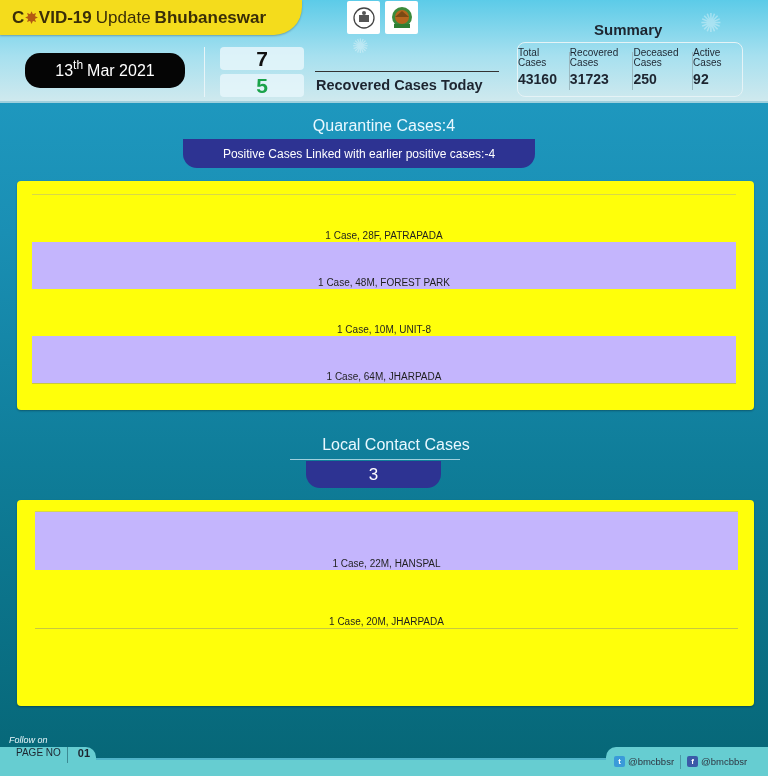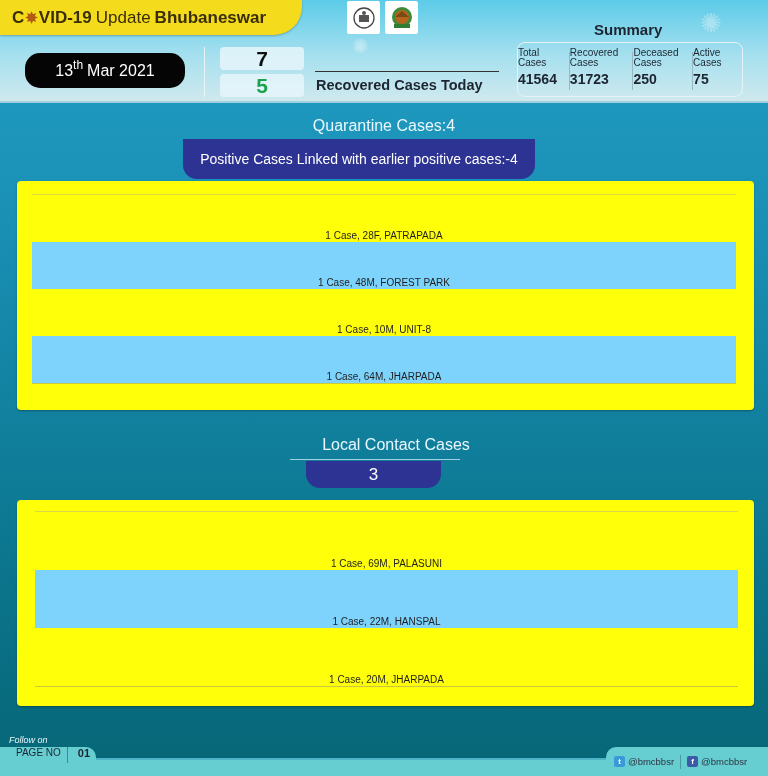--- a/index.html
+++ b/index.html
@@ -79,42 +79,42 @@
     position: absolute; left: 0; width: 768px; text-align: center;
     color: #e9f8ff; font-size: 16px;
   }
   .sec-title.q { top: 117px; }
   .sec-title.l { top: 436px; padding-left: 24px; }
   .pill {
     position: absolute; background: #2d3392; color: #fff;
     display: flex; align-items: center; justify-content: center;
     border-radius: 0 0 14px 14px;
   }
-  .pill.q { left: 183px; top: 139px; width: 352px; height: 40px; font-size: 14px; border-radius: 0 0 14px 14px; }
+  .pill.q { left: 183px; top: 139px; width: 352px; height: 29px; font-size: 12px; border-radius: 0 0 14px 14px; }
   .pill.l { left: 306px; top: 461px; width: 135px; height: 27px; font-size: 17px; }
   .title-underline { position: absolute; left: 290px; top: 459px; width: 170px; height: 1px; background: #9fd0dd; }
 
   
   .panel {
     position: absolute; left: 17px; width: 737px;
     background: #ffff0a; border-radius: 4px;
     box-shadow: 0 1px 2px rgba(0,0,0,0.3);
   }
   .panel.q { top: 181px; height: 229px; }
   .panel.l { top: 500px; height: 206px; }
   .rows { position: absolute; left: 15px; right: 18px; border-top: 1px solid #d8d848; }
   .panel.q .rows { top: 13px; }
   .panel.l .rows { top: 11px; left: 18px; right: 16px; }
   .row {
     display: flex; align-items: flex-end; justify-content: center;
     font-size: 10px; color: #1f1f1f; padding-bottom: 1px;
   }
   .panel.q .row { height: 47px; }
   .panel.l .row { height: 58px; }
-  .row.alt { background: #7dd3fc; }
+  .row.alt { background: #c4b5fd; }
   .rows .last-line { border-top: 1px solid #c8c840; }
 
   
   .follow { position: absolute; left: 9px; top: 735px; font-size: 9px; font-style: italic; color: #e8f6fa; }
   .footer-bar {
     position: absolute; left: 0; top: 760px; width: 768px; height: 16px; background: #66cdd1;
   }
   .footer-line { position: absolute; left: 0; top: 758px; width: 768px; height: 4px; background: #4fb3c8; }
   .page-tab {
     position: absolute; left: 0; top: 747px; width: 96px; height: 29px;
@@ -182,39 +182,39 @@
   <div class="count-box new">7</div>
   <div class="count-box rec">5</div>
   <div class="label-sep"></div>
   <div class="count-label rec">Recovered Cases Today</div>
 
   <div class="summary-title">Summary</div>
   <div class="summary-box">
     <div class="sum-col c1">
       <span>Total</span>
       <span>Cases</span>
-      <span class="num">41564</span>
+      <span class="num">43160</span>
     </div>
     <div class="sum-divider"></div>
     <div class="sum-col c2">
       <span>Recovered</span>
       <span>Cases</span>
       <span class="num">31723</span>
     </div>
     <div class="sum-divider"></div>
     <div class="sum-col c3">
       <span>Deceased</span>
       <span>Cases</span>
       <span class="num">250</span>
     </div>
     <div class="sum-divider"></div>
     <div class="sum-col c4">
       <span>Active</span>
       <span>Cases</span>
-      <span class="num">75</span>
+      <span class="num">92</span>
     </div>
   </div>
 </div>
 
 <div class="sec-title q">Quarantine Cases:4</div>
 <div class="pill q">Positive Cases Linked with earlier positive cases:-4</div>
 
 <div class="panel q">
   <div class="rows">
     <div class="row">1 Case, 28F, PATRAPADA</div>
@@ -224,21 +224,20 @@
     <div class="last-line"></div>
   </div>
 </div>
 
 <div class="sec-title l">Local Contact Cases</div>
 <div class="title-underline"></div>
 <div class="pill l">3</div>
 
 <div class="panel l">
   <div class="rows">
-    <div class="row">1 Case, 69M, PALASUNI</div>
     <div class="row alt">1 Case, 22M, HANSPAL</div>
     <div class="row">1 Case, 20M, JHARPADA</div>
     <div class="last-line"></div>
   </div>
 </div>
 
 <div class="follow">Follow on</div>
 <div class="footer-line"></div>
 <div class="footer-bar"></div>
 <div class="page-tab">

